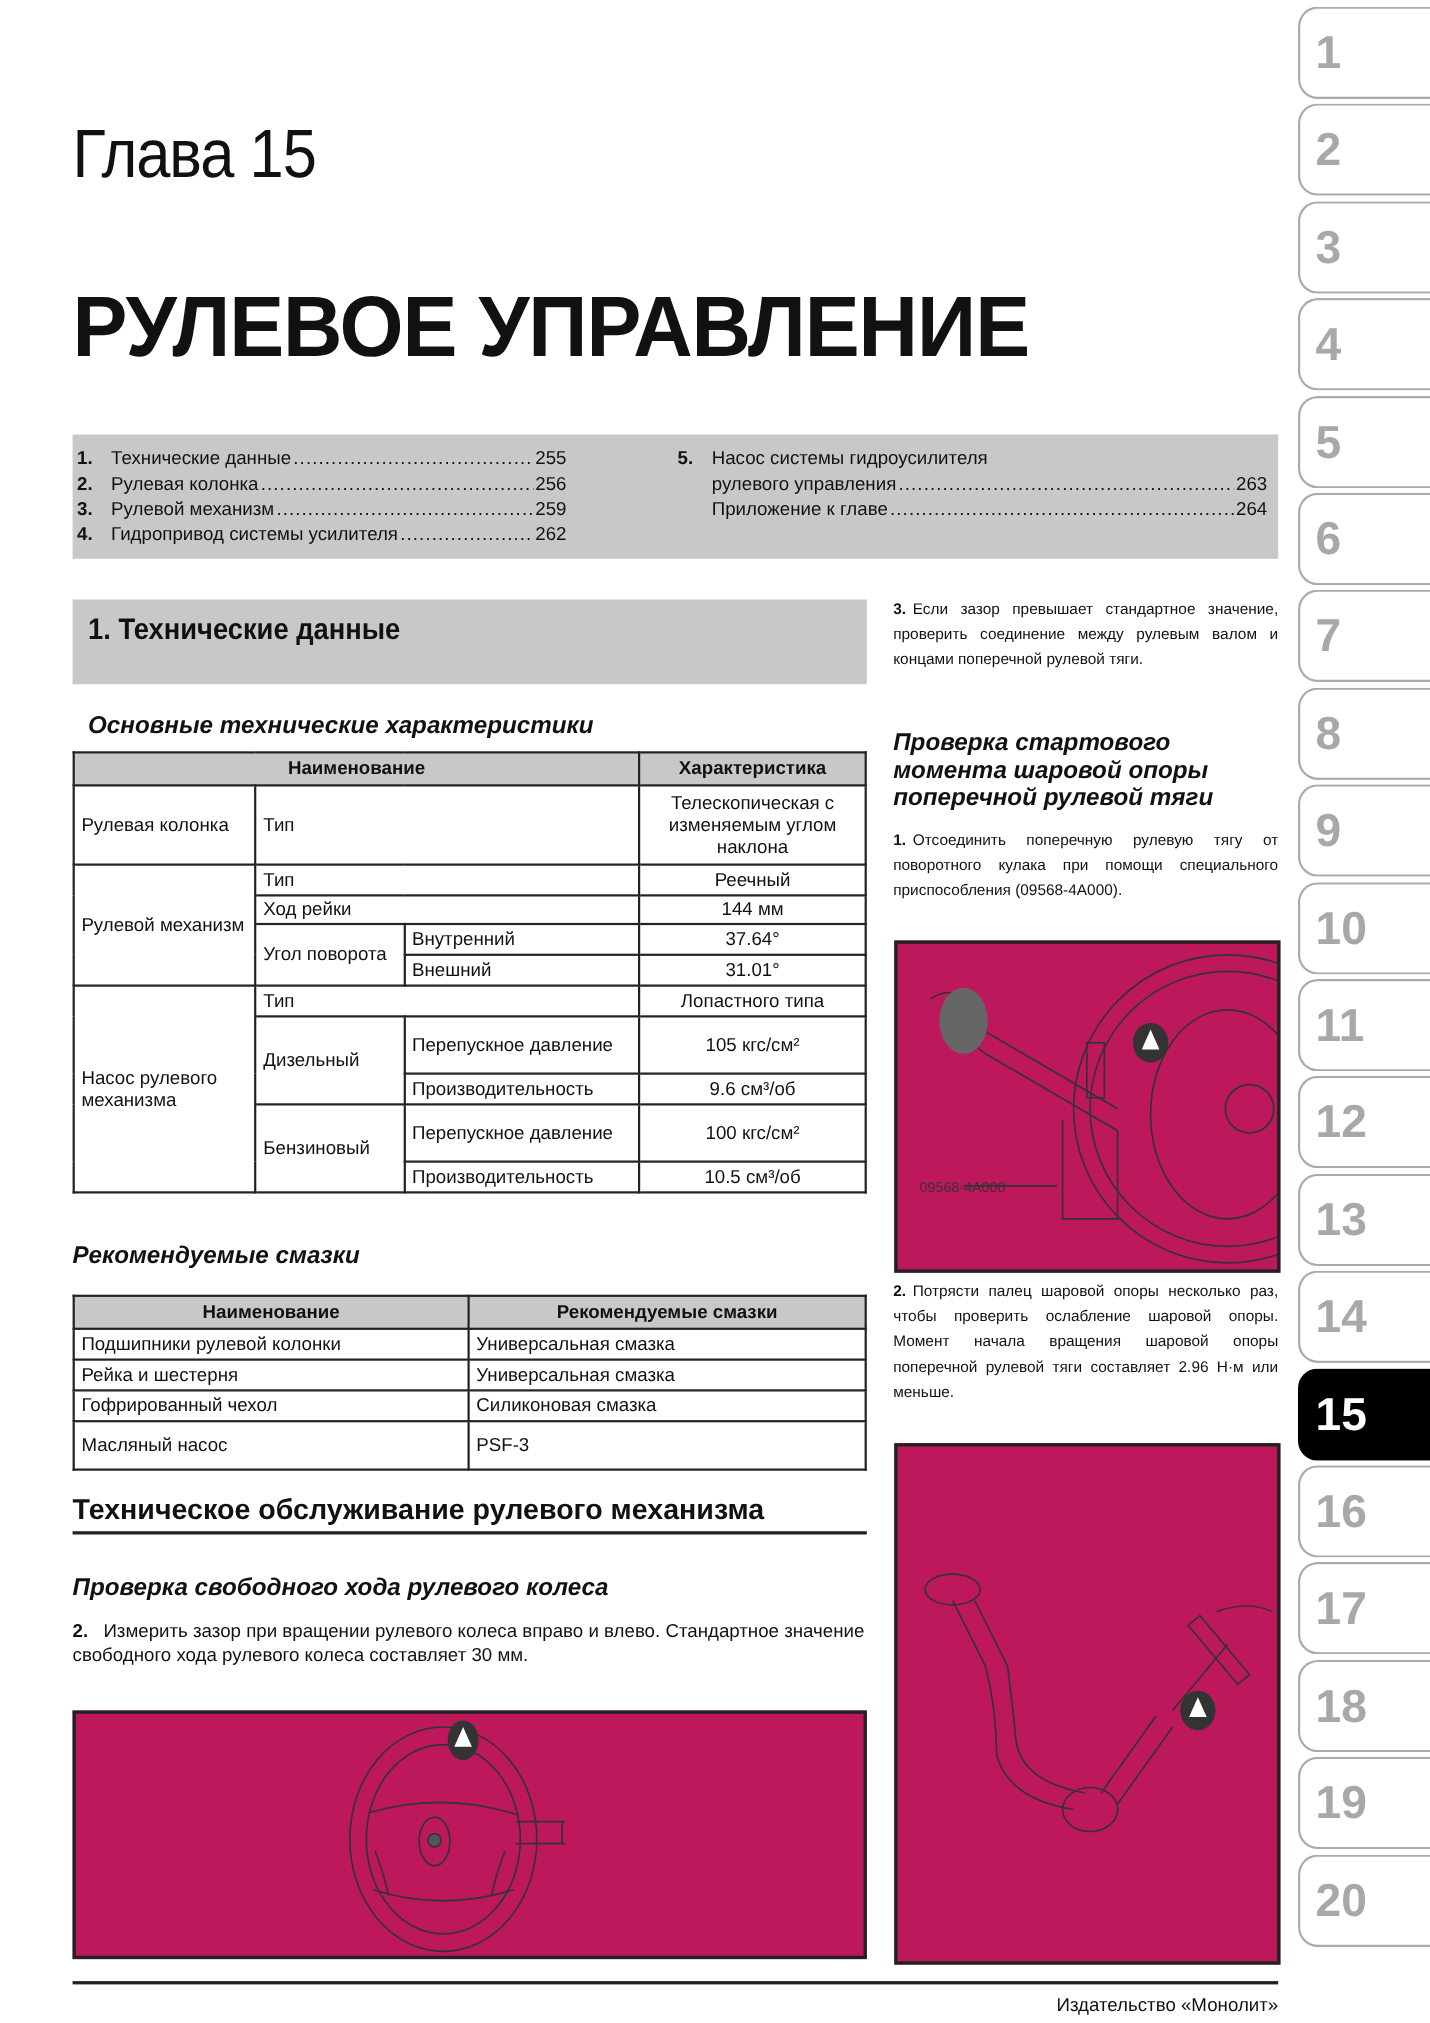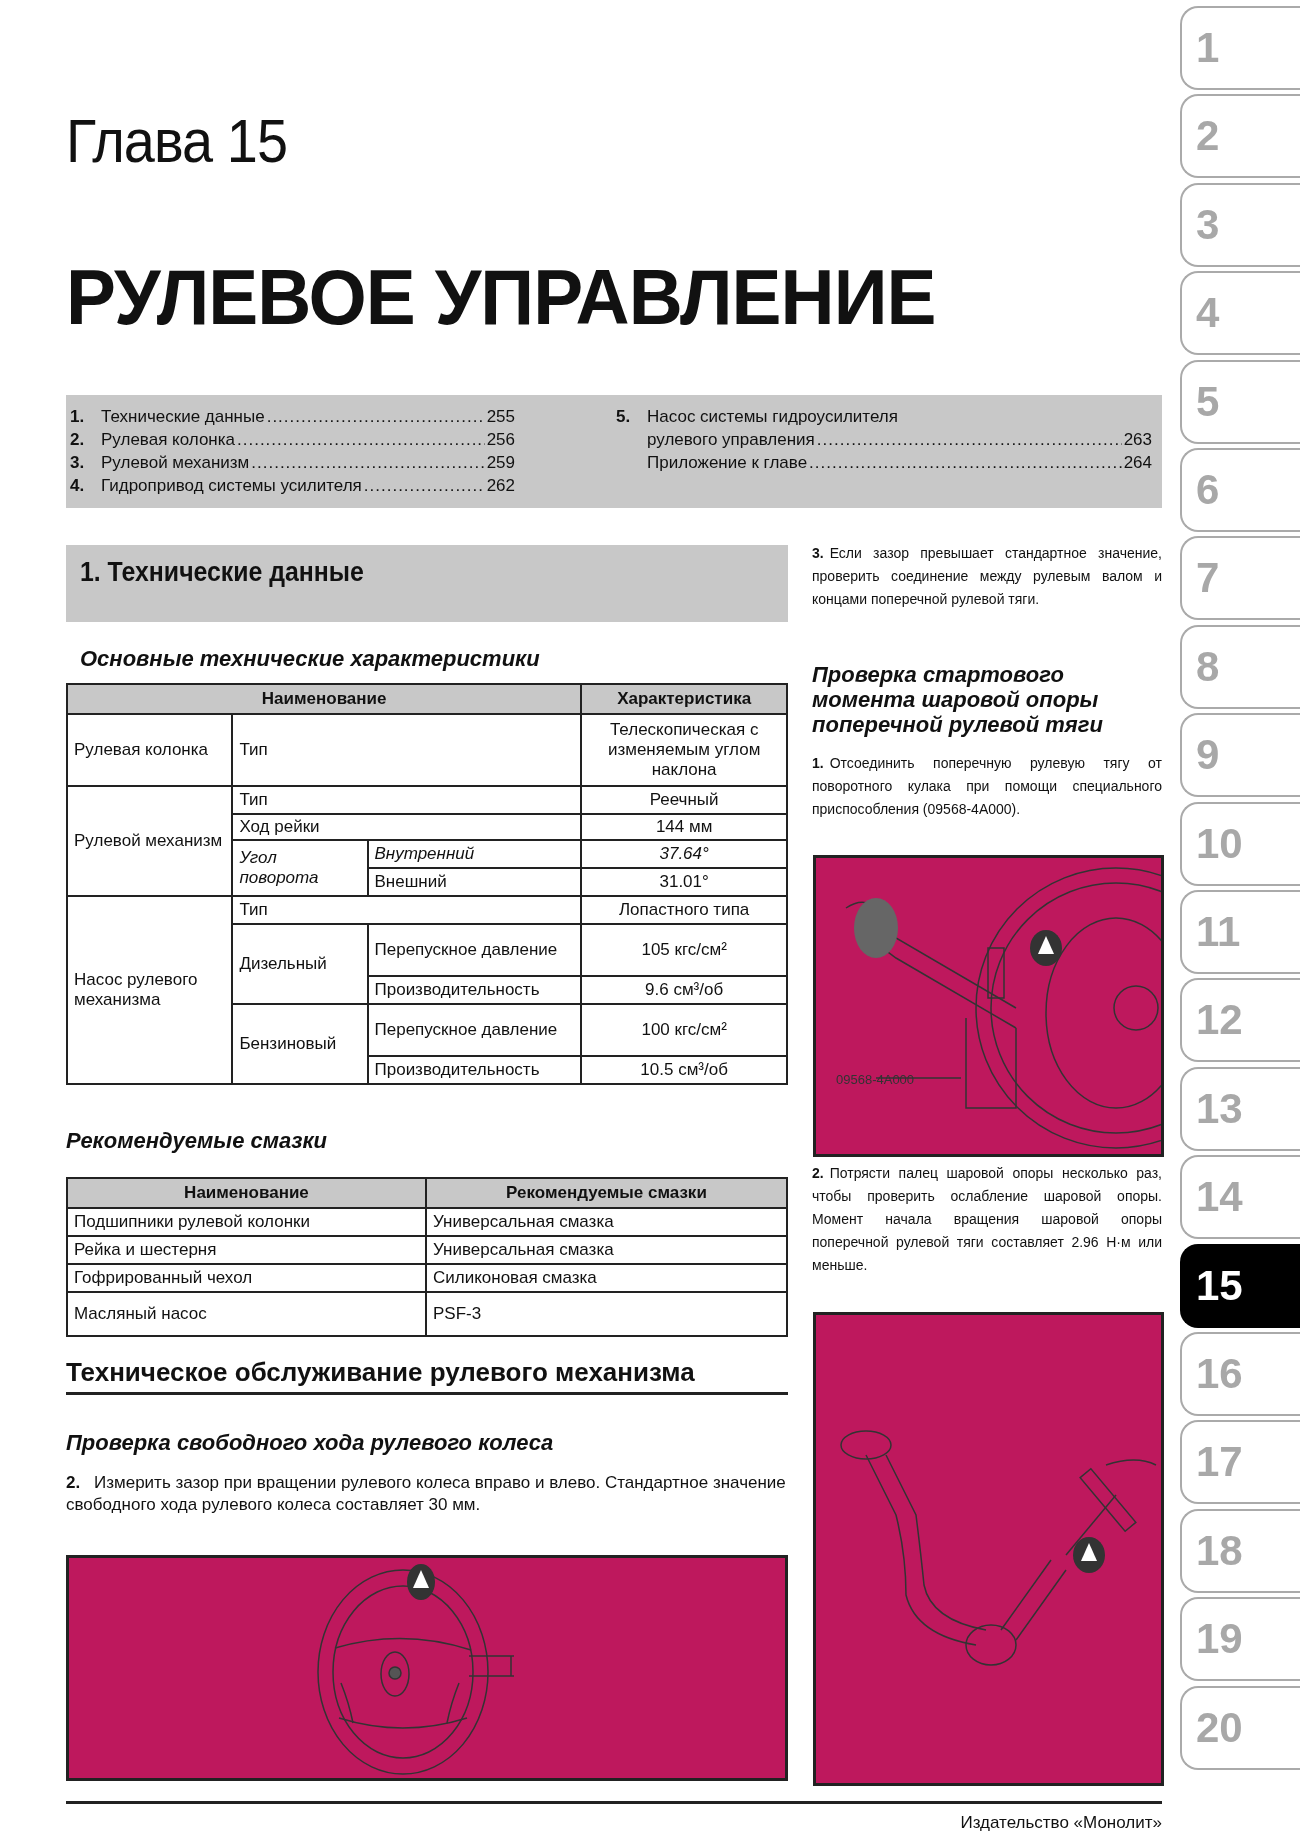--- a/index.html
+++ b/index.html
@@ -113,21 +113,21 @@
   </tr>
   <tr style="height:28px;">
     <td rowspan="4">Рулевой механизм</td>
     <td colspan="2">Тип</td>
     <td class="c">Реечный</td>
   </tr>
   <tr style="height:16px;">
     <td colspan="2">Ход рейки</td>
     <td class="c">144 мм</td>
   </tr>
-  <tr style="height:28px;font-style:italic;">
+  <tr style="height:28px;">
     <td rowspan="2">Угол поворота</td>
     <td>Внутренний</td>
     <td class="c">37.64°</td>
   </tr>
   <tr style="height:28px;margin-top:41px;">
     <td>Внешний</td>
     <td class="c">31.01°</td>
   </tr>
   <tr style="height:28px;">
     <td rowspan="5">Насос рулевого механизма</td>

